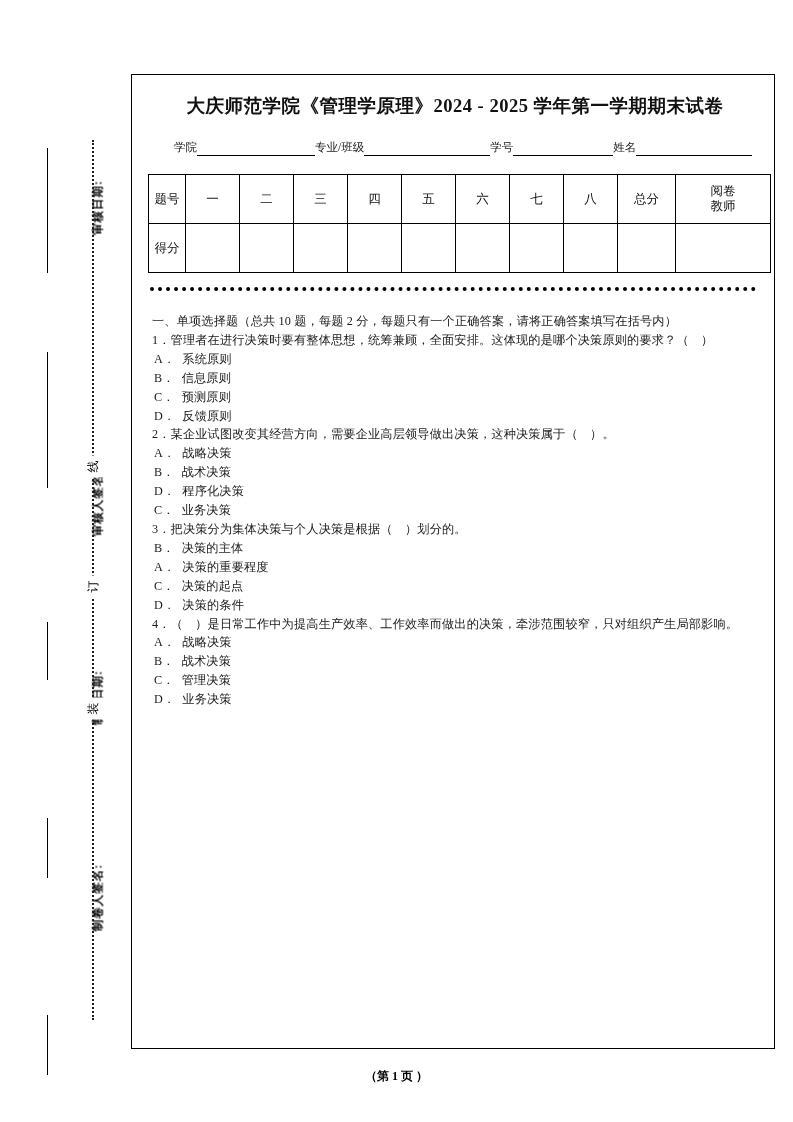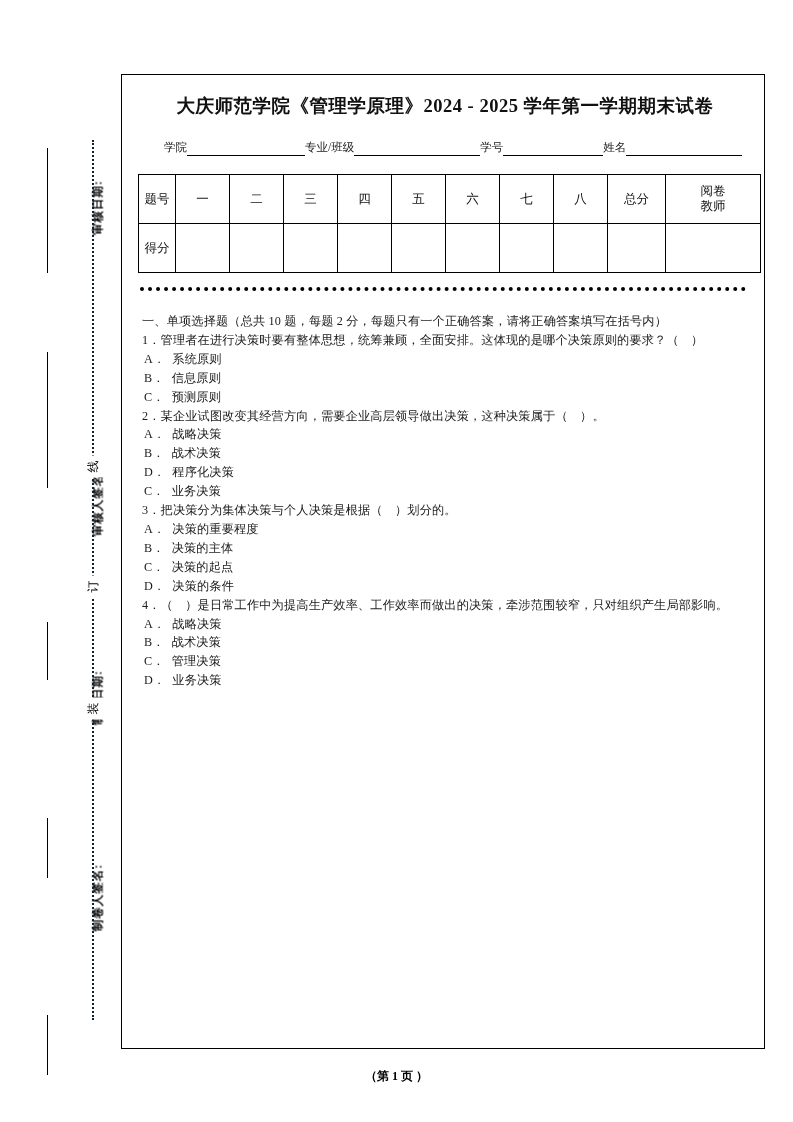--- a/index.html
+++ b/index.html
@@ -80,21 +80,21 @@
     transform: rotate(-90deg);
     transform-origin: center center;
   }
   .fold-char.c1 { top: 455px; }
   .fold-char.c2 { top: 575px; }
   .fold-char.c3 { top: 697px; }
 
   
   .paper-box {
     position: absolute;
-    left: 121px;
+    left: 131px;
     top: 74px;
     width: 644px;
     height: 975px;
     border: 1.6px solid #000;
     box-sizing: border-box;
     padding: 0;
   }
   .paper-inner {
     padding: 14px 16px 0 16px;
   }
@@ -299,41 +299,44 @@
     <div class="q-stem">1．管理者在进行决策时要有整体思想，统筹兼顾，全面安排。这体现的是哪个决策原则的要求？（　）</div>
     <div class="q-opt">
       <span class="opt-letter">A．</span><span>系统原则</span>
     </div>
     <div class="q-opt">
       <span class="opt-letter">B．</span><span>信息原则</span>
     </div>
     <div class="q-opt">
       <span class="opt-letter">C．</span><span>预测原则</span>
     </div>
+    <div class="q-opt">
+      <span class="opt-letter">D．</span><span>反馈原则</span>
+    </div>
 
     <div class="q-stem">2．某企业试图改变其经营方向，需要企业高层领导做出决策，这种决策属于（　）。</div>
     <div class="q-opt">
       <span class="opt-letter">A．</span><span>战略决策</span>
     </div>
     <div class="q-opt">
       <span class="opt-letter">B．</span><span>战术决策</span>
     </div>
     <div class="q-opt">
       <span class="opt-letter">D．</span><span>程序化决策</span>
     </div>
     <div class="q-opt">
       <span class="opt-letter">C．</span><span>业务决策</span>
     </div>
 
     <div class="q-stem">3．把决策分为集体决策与个人决策是根据（　）划分的。</div>
     <div class="q-opt">
+      <span class="opt-letter">B．</span><span>决策的主体</span>
+    </div>
+    <div class="q-opt">
       <span class="opt-letter">A．</span><span>决策的重要程度</span>
-    </div>
-    <div class="q-opt">
-      <span class="opt-letter">B．</span><span>决策的主体</span>
     </div>
     <div class="q-opt">
       <span class="opt-letter">C．</span><span>决策的起点</span>
     </div>
     <div class="q-opt">
       <span class="opt-letter">D．</span><span>决策的条件</span>
     </div>
 
     <div class="q-stem">4．（　）是日常工作中为提高生产效率、工作效率而做出的决策，牵涉范围较窄，只对组织产生局部影响。</div>
     <div class="q-opt">

